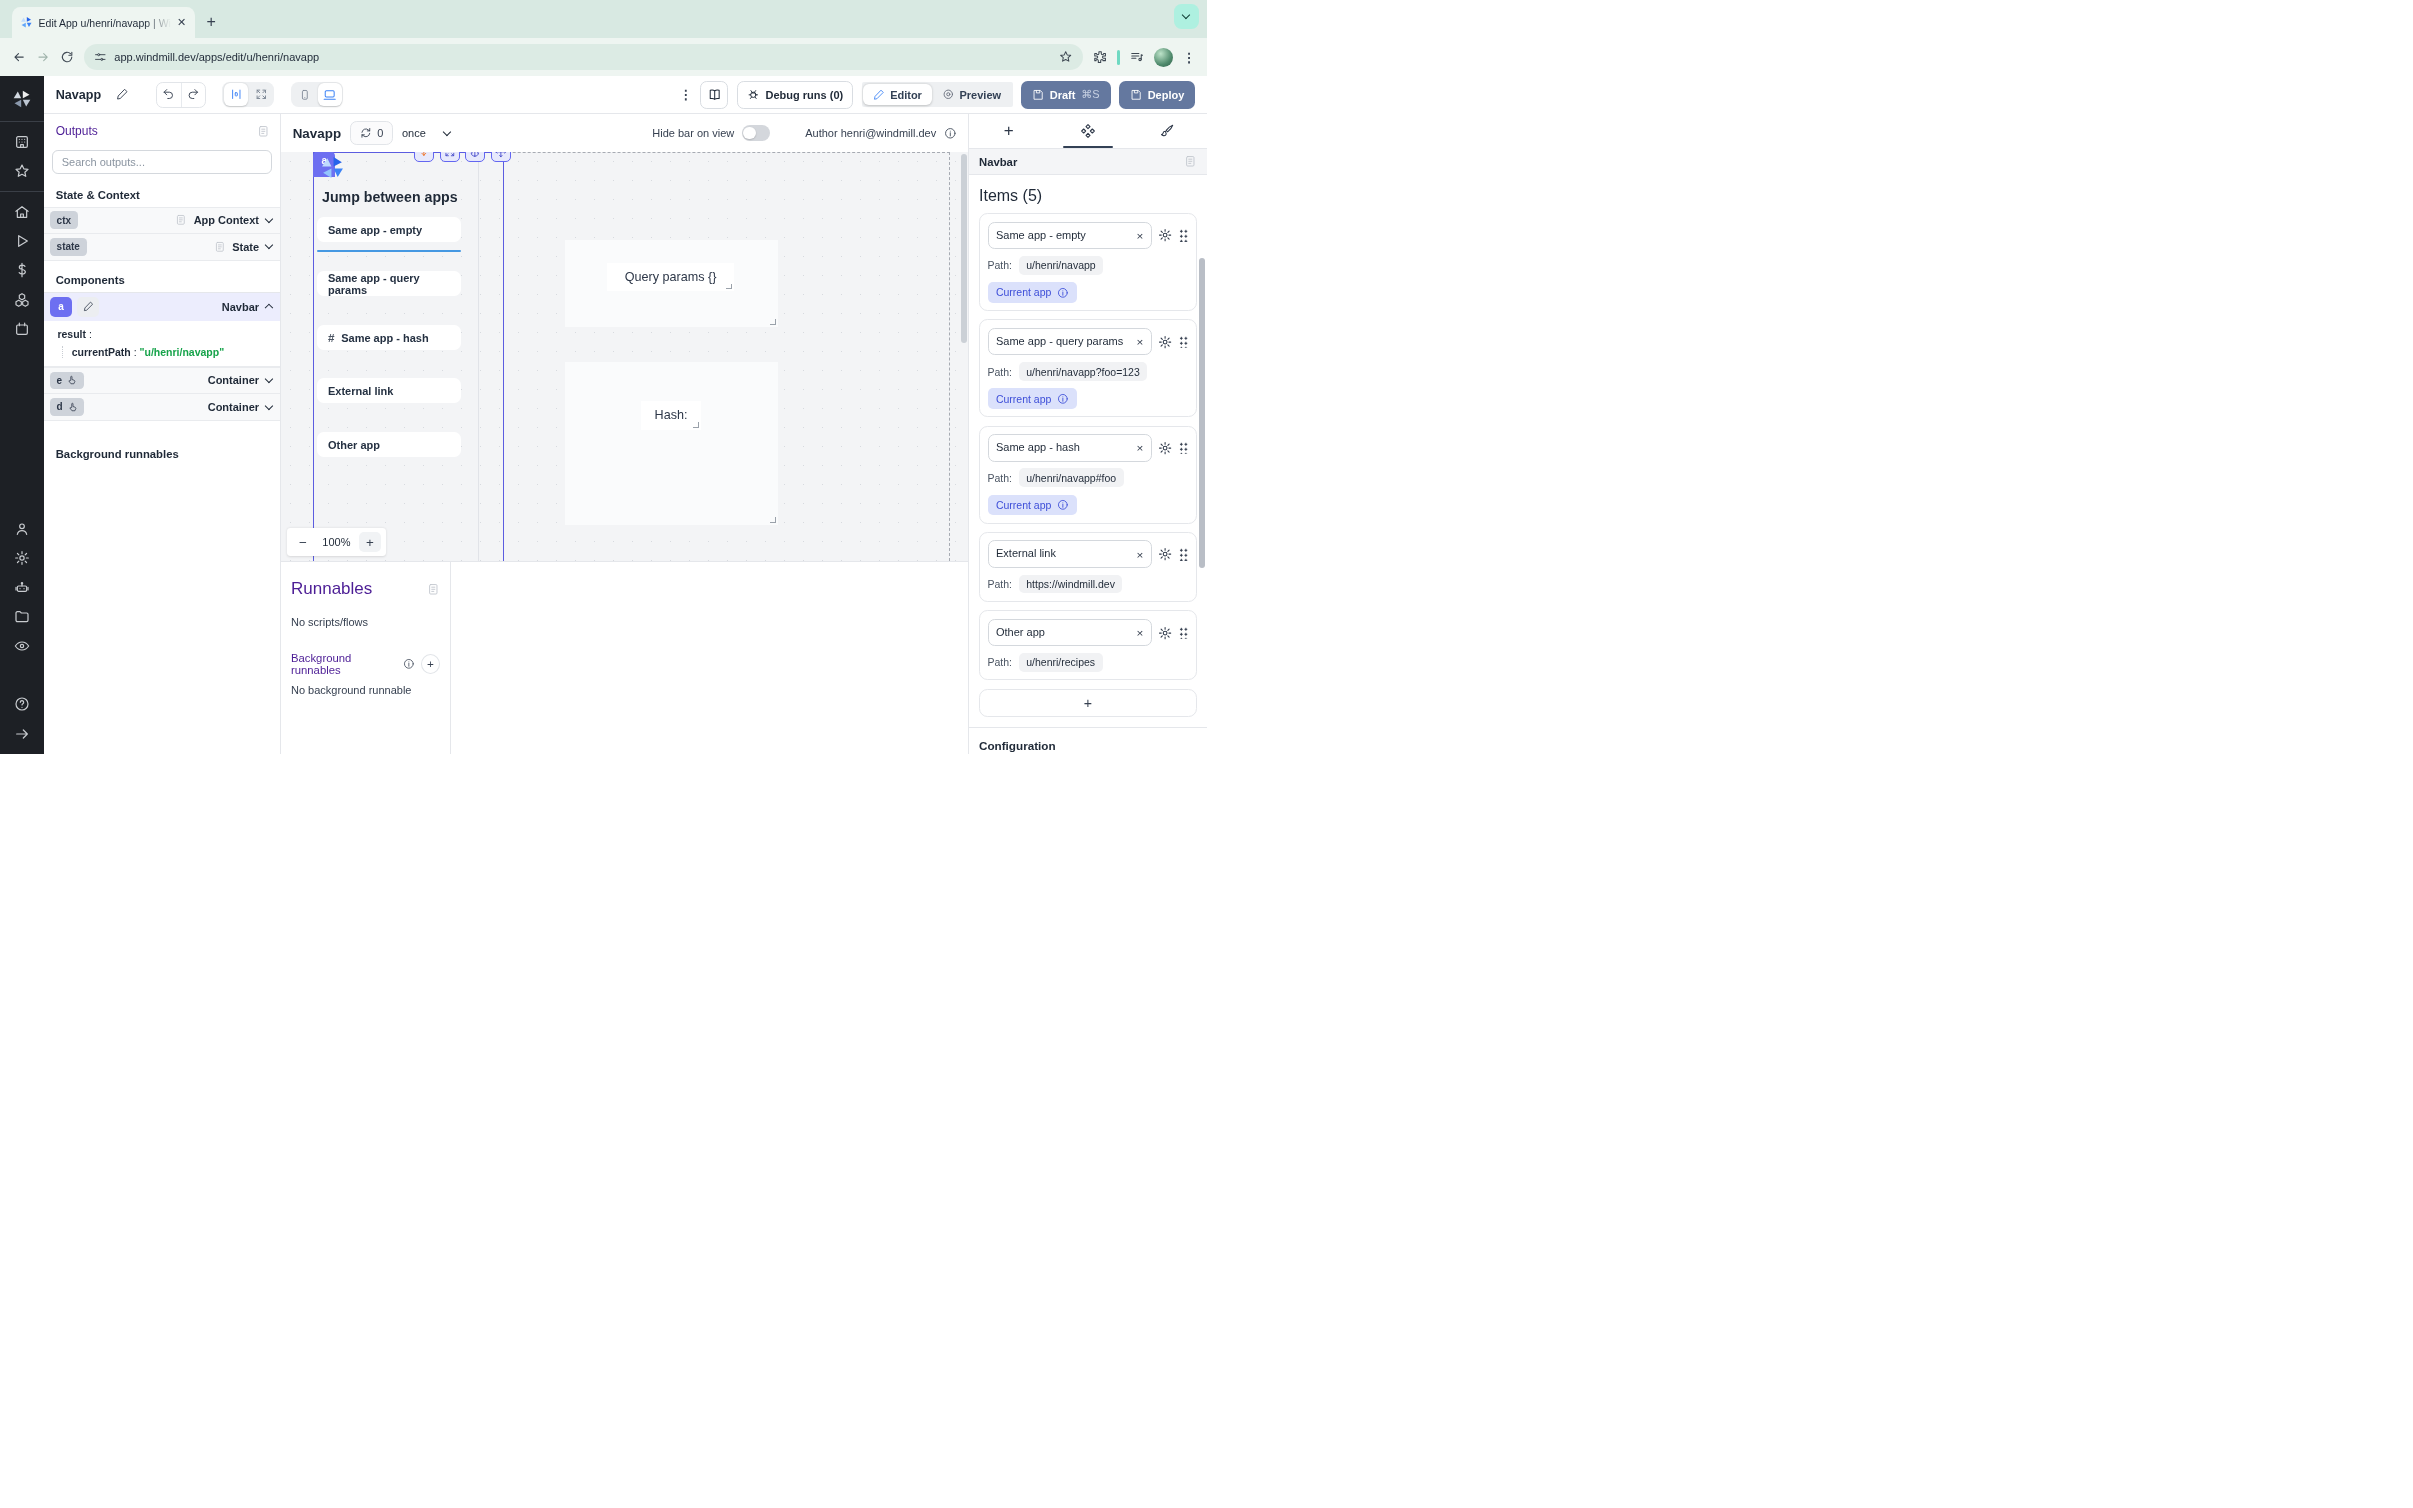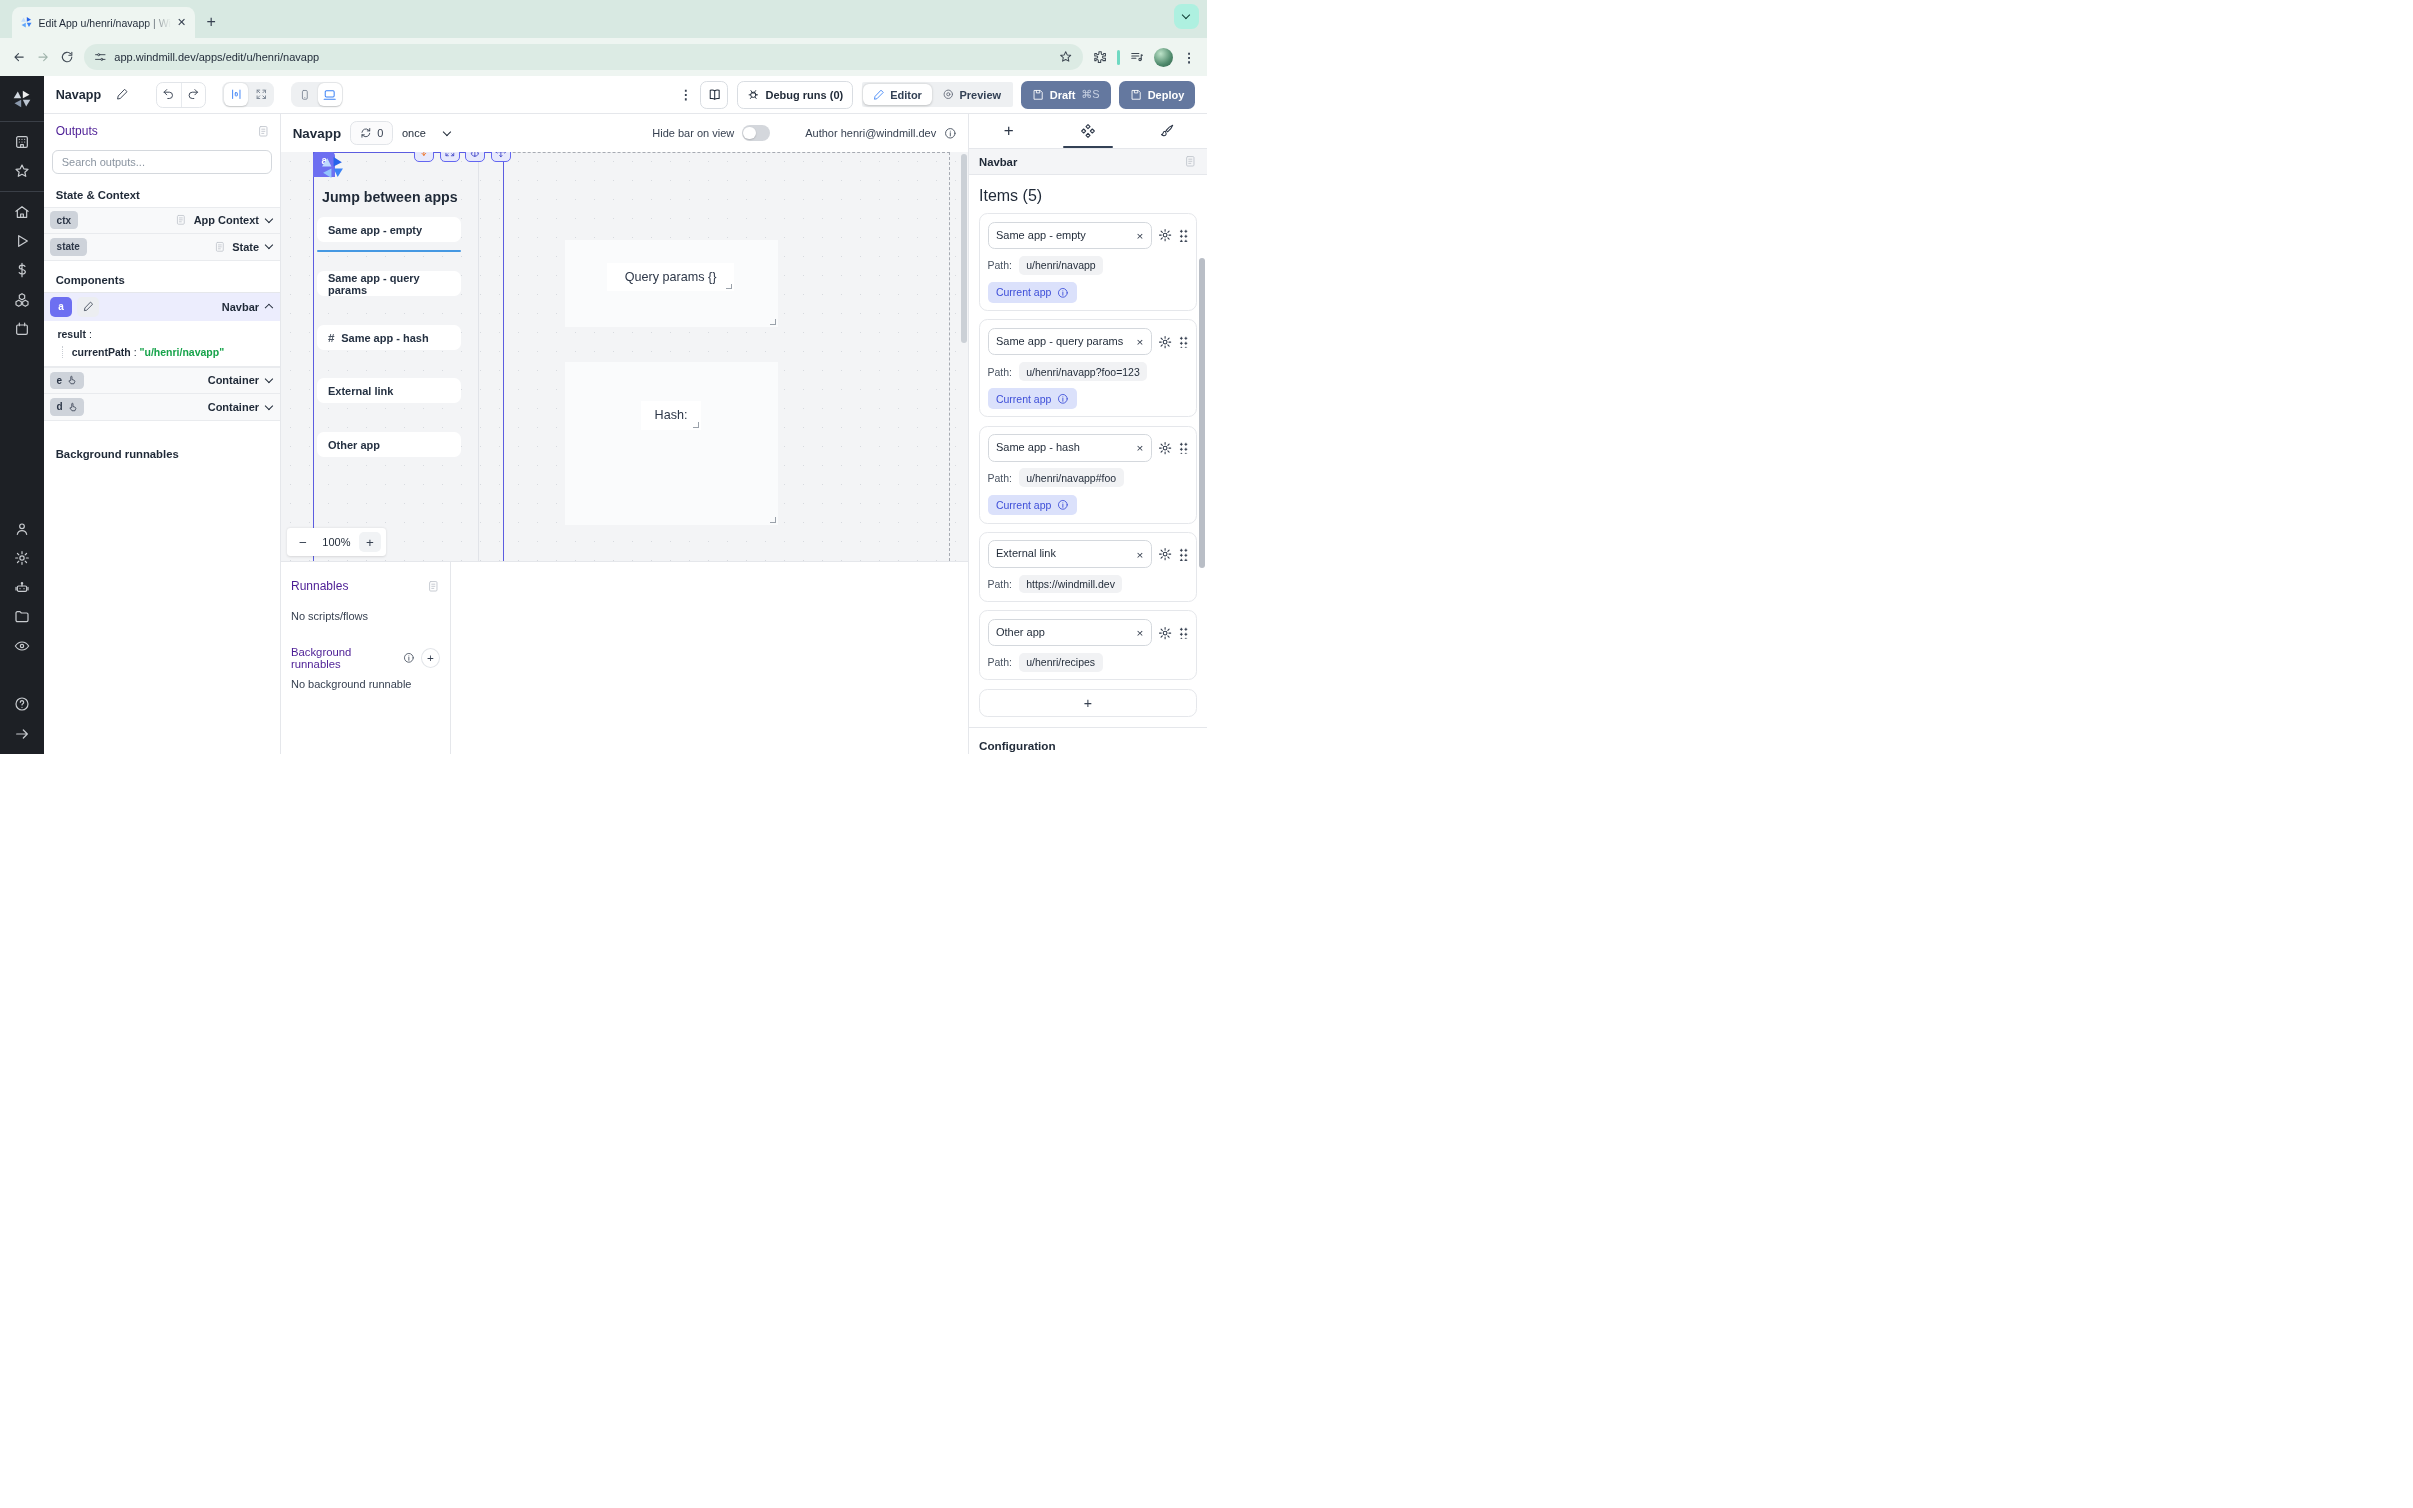--- a/index.html
+++ b/index.html
@@ -647,21 +647,21 @@
             <span class="zbtn">−</span>
             <span>100%</span>
             <span class="zbtn plus">+</span>
           </div>
           <div class="cv-scroll"></div>
         </div>
 
         <div class="bottompanel">
           <div class="runnables">
             <div class="rn-head">
-              <span class="h-title" style="font-size:12px">Runnables</span>
+              <span class="h-title" style="font-size:17px">Runnables</span>
               <span class="ic docic">
                   <svg viewBox="0 0 24 24">
                     <rect x="5" y="3" width="14" height="18" rx="2"></rect>
                     <path d="M9 8h6M9 12h6M9 16h4"></path>
                   </svg>
                 </span>
             </div>
             <div class="rn-empty">No scripts/flows</div>
             <div class="rn-bg">
               <span class="h-title" style="font-size:11.3px">Background runnables</span>

